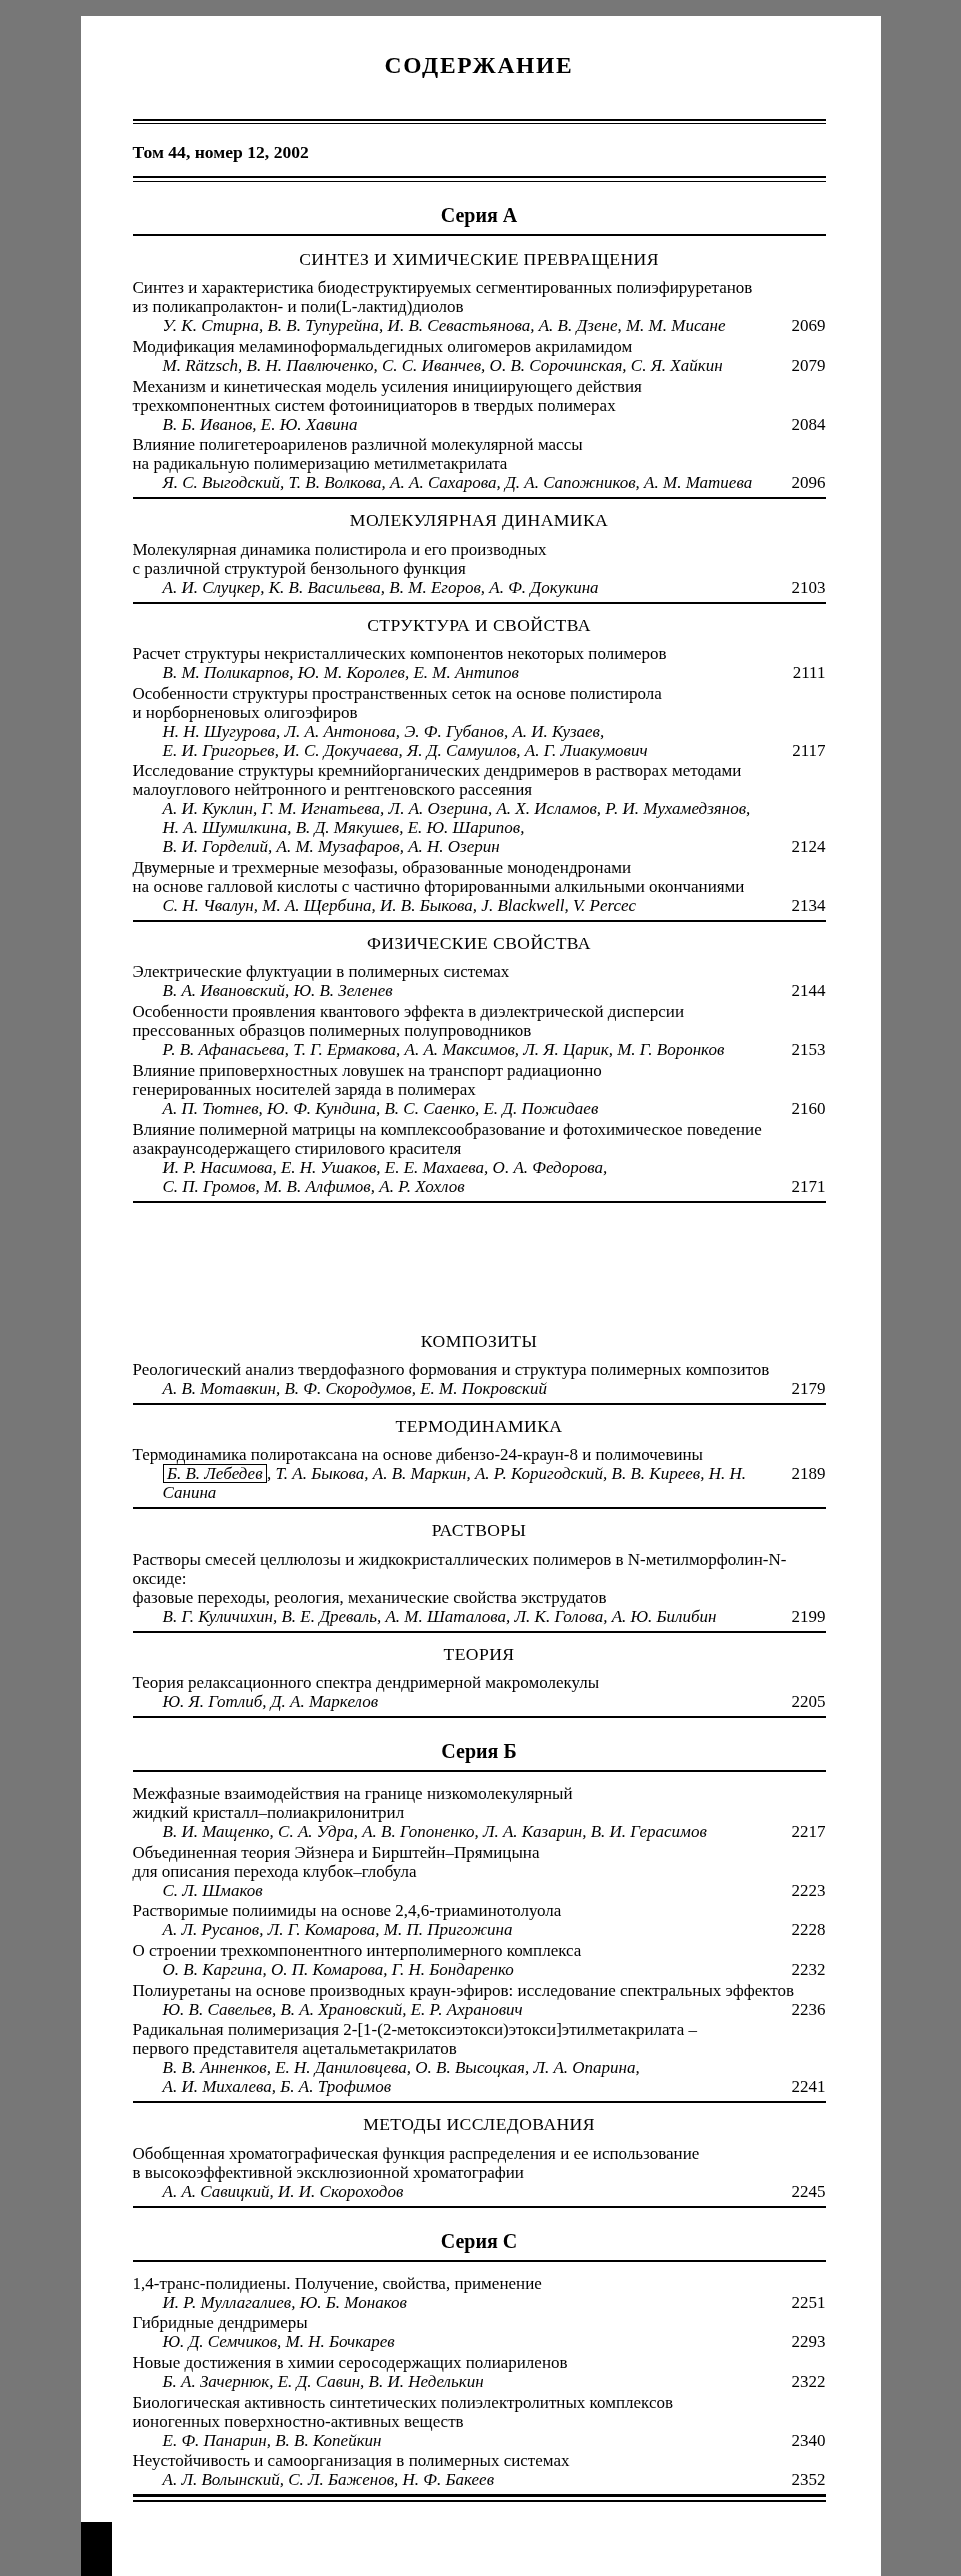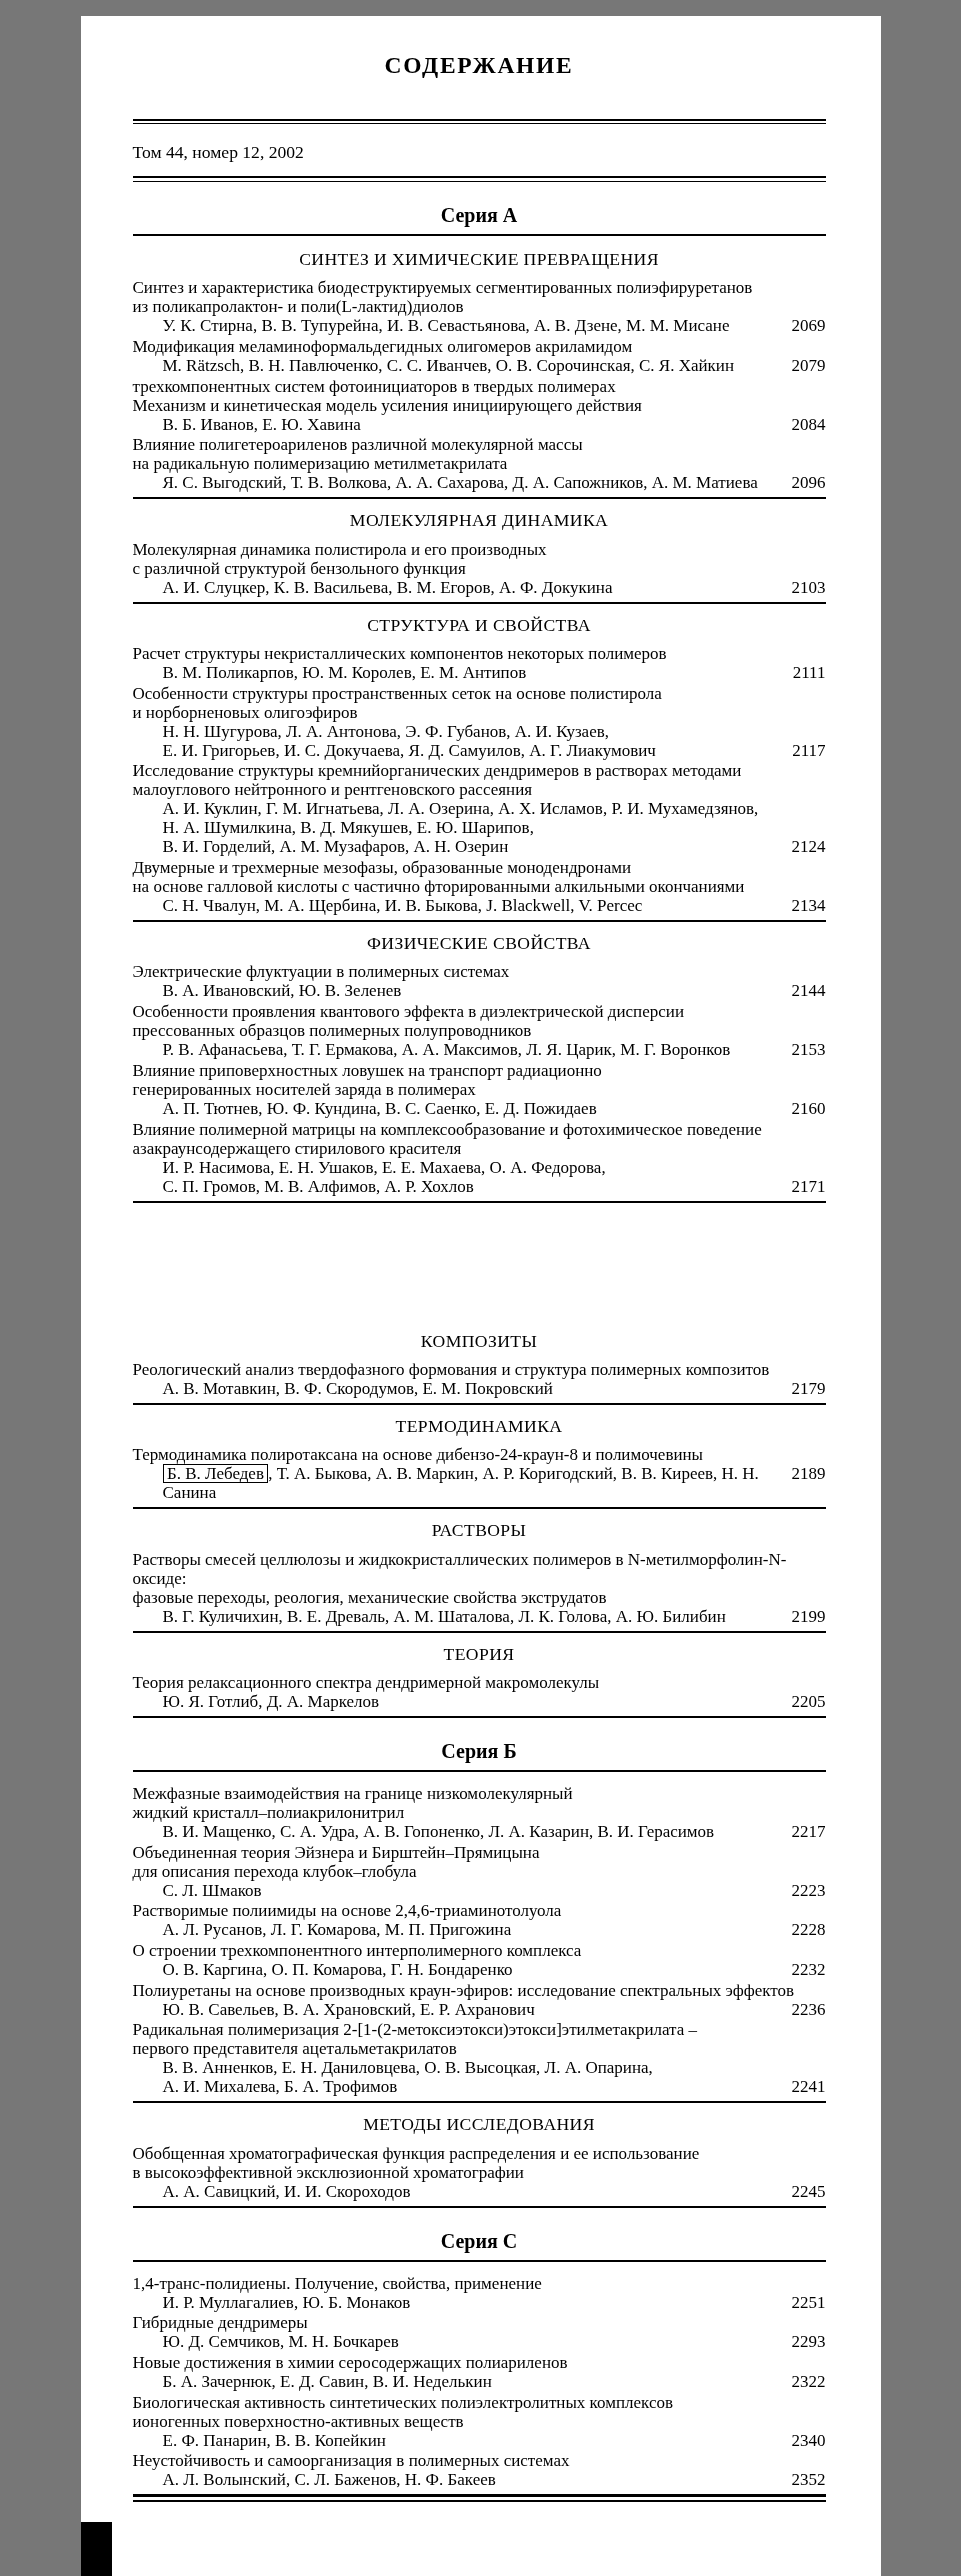--- a/index.html
+++ b/index.html
@@ -20,21 +20,21 @@
     font-weight:bold;letter-spacing:1.7px;
   }
   .dbl-rule{
     margin-top:39px;
     border-top:2.5px solid #000;
     border-bottom:1.7px solid #000;
     height:2.5px;
   }
   .volume-line{
     margin-top:17px;
-    font-size:17.6px;line-height:22px;font-weight:normal;
+    font-size:17.6px;line-height:22px;font-weight:bold;
   }
   .dbl-rule.second{margin-top:13.4px;}
 
   
   .series-hdr{
     margin-top:22px;
     text-align:center;
     font-size:20px;line-height:23.5px;font-weight:bold;
   }
   .series-rule{
@@ -43,21 +43,21 @@
   }
   .group-hdr{
     margin-top:10px;margin-bottom:8.4px;
     text-align:center;
     font-size:17.6px;line-height:22px;font-weight:normal;
     letter-spacing:0.4px;
   }
   .entry{margin-bottom:1.7px;}
   .t-line{font-size:17px;line-height:19px;}
   .a-row{display:flex;align-items:baseline;padding-left:30px;}
-  .a-text{font-size:17px;line-height:19px;flex:1 1 auto;}
+  .a-text{font-style:italic;font-size:17px;line-height:19px;flex:1 1 auto;}
   .boxed{border:0.8px solid #000;padding:0 3.4px;display:inline-block;line-height:17px;}
   .pg-num{
     font-style:normal;font-size:17px;line-height:19px;
     margin-left:auto;padding-left:10px;white-space:nowrap;
   }
   .sec-rule{border-top:2.5px solid #000;margin-top:5px;height:0;}
   .gap-block{width:100%;}
   .end-rule{
     margin-top:5px;
     border-top:3.4px solid #000;
@@ -93,22 +93,22 @@
           </div>
         </div>
         <div class="entry">
           <div class="t-line">Модификация меламиноформальдегидных олигомеров акриламидом</div>
           <div class="a-row">
             <span class="a-text">M. Rätzsch, В. Н. Павлюченко, С. С. Иванчев, О. В. Сорочинская, С. Я. Хайкин</span>
             <span class="pg-num">2079</span>
           </div>
         </div>
         <div class="entry">
+          <div class="t-line">Механизм и кинетическая модель усиления инициирующего действия</div>
           <div class="t-line">трехкомпонентных систем фотоинициаторов в твердых полимерах</div>
-          <div class="t-line">Механизм и кинетическая модель усиления инициирующего действия</div>
           <div class="a-row">
             <span class="a-text">В. Б. Иванов, Е. Ю. Хавина</span>
             <span class="pg-num">2084</span>
           </div>
         </div>
         <div class="entry">
           <div class="t-line">Влияние полигетероариленов различной молекулярной массы</div>
           <div class="t-line">на радикальную полимеризацию метилметакрилата</div>
           <div class="a-row">
             <span class="a-text">Я. С. Выгодский, Т. В. Волкова, А. А. Сахарова, Д. А. Сапожников, А. М. Матиева</span>

